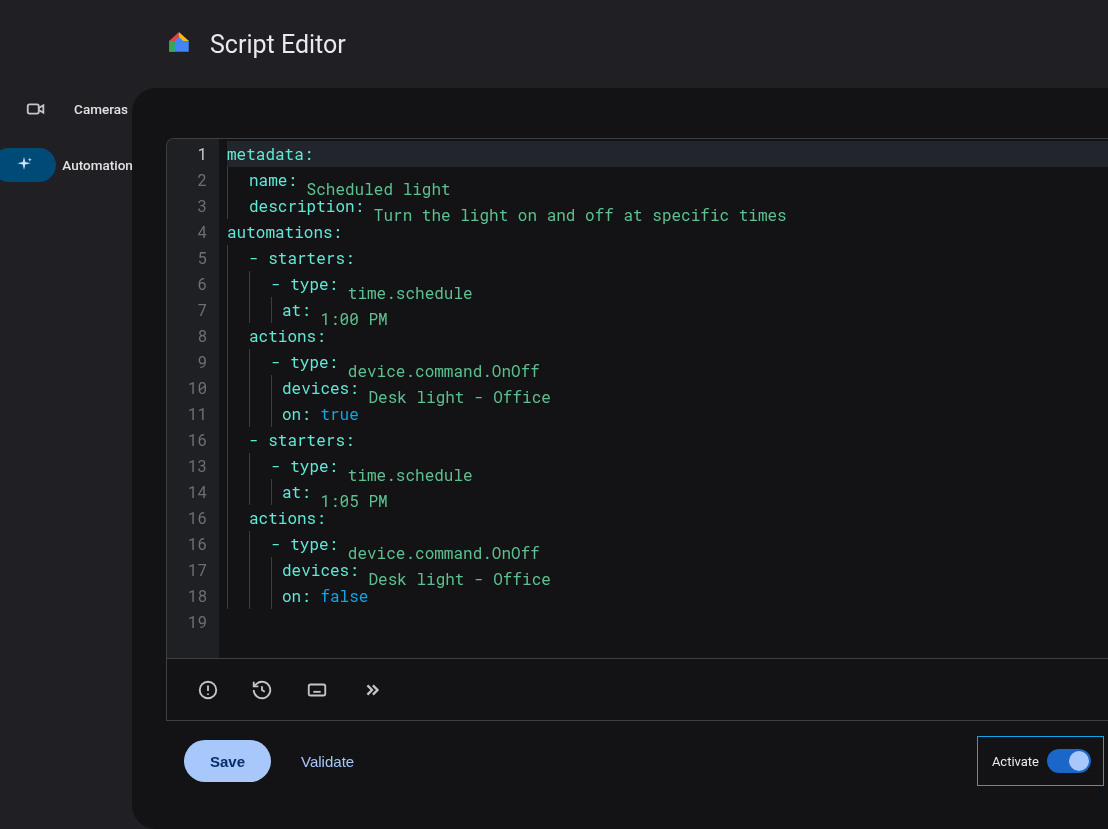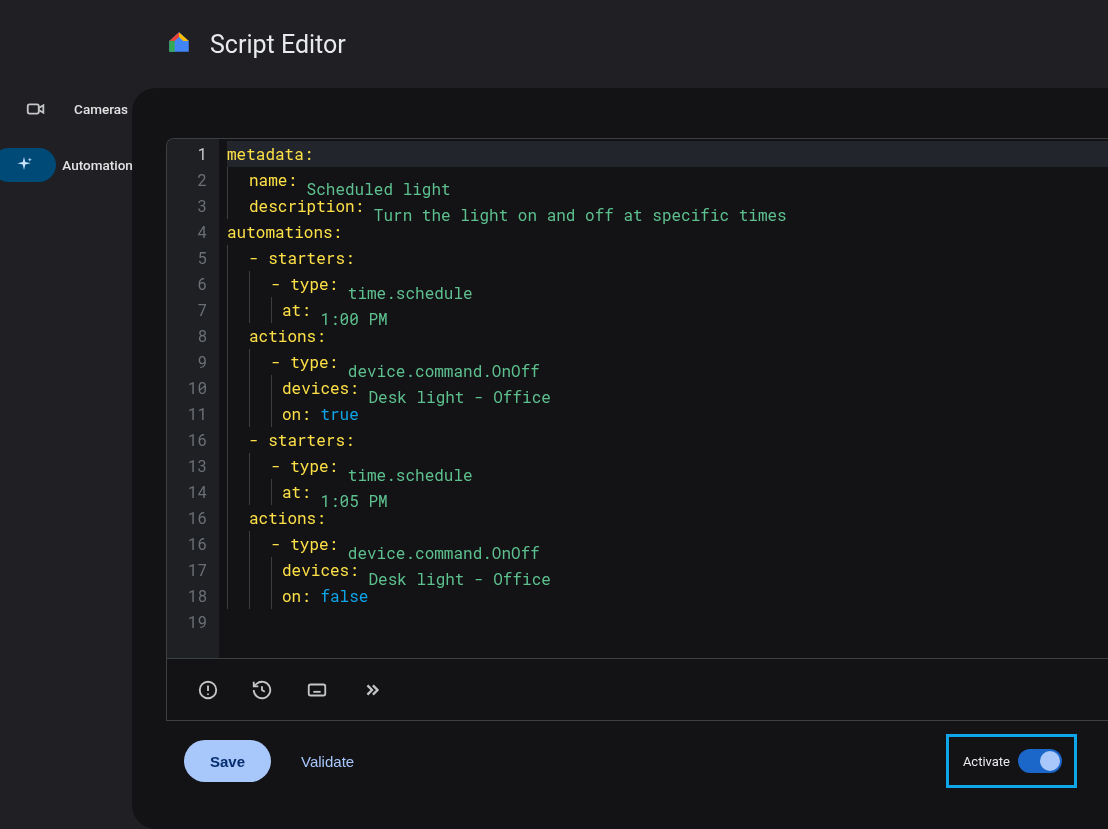--- a/index.html
+++ b/index.html
@@ -102,21 +102,21 @@
     flex: 1;
     padding: 2px 0 2px 8px;
     white-space: pre;
     position: relative;
   }
   .row { height: 26px; display: flex; align-items: center; }
   .row .ind { display: inline-block; width: 11px; height: 26px; }
   .row .ind.guide { border-left: 1px solid #3a3d42; }
   .row.current { background: #22252b; }
 
-  .tk-key   { color: #fde047; }   
+  .tk-key   { color: #5eead4; }   
   .tk-str   { color: #5dc08e; margin-top: 17px; }   
   .tk-bool  { color: #0ea5e9; }   
   .tok { white-space: pre; }
 
   
   .icon-toolbar {
     height: 62px;
     display: flex;
     align-items: center;
     gap: 32px;
@@ -124,21 +124,21 @@
     border-left: 1px solid #3c4043;
     border-bottom: 1px solid #3c4043;
   }
   .tb-icon { color: #c4c7c5; cursor: pointer; display:flex; }
 
   
   .footer {
     height: 80px;
     display: flex;
     align-items: center;
-    padding: 0 35px 0 18px;
+    padding: 0 8px 0 18px;
   }
   .btn-save {
     background: #a8c7fa;
     color: #062e6f;
     border: none;
     height: 42px;
     padding: 0 26px;
     border-radius: 21px;
     font-size: 15px;
     font-weight: 600;
@@ -151,21 +151,21 @@
     font-size: 15px;
     font-weight: 400;
     margin-left: 30px;
     cursor: pointer;
   }
   .spacer { flex: 1; }
   .activate-group {
     display: flex;
     align-items: center;
     gap: 8px;
-    border: 3px solid #0ea5e9;
+    border: 1px solid #0ea5e9;
     padding: 12px 12px 12px 14px;
     margin-right: -4px;
   }
   .activate-label { font-size: 13px; color: #e8eaed; }
   .toggle {
     width: 44px;
     height: 24px;
     background: #1b66c9;
     border-radius: 12px;
     position: relative;

